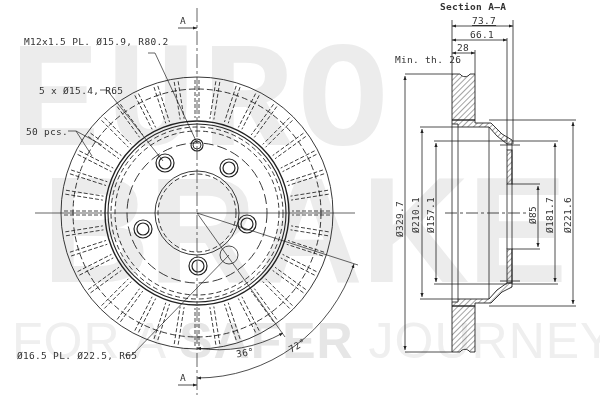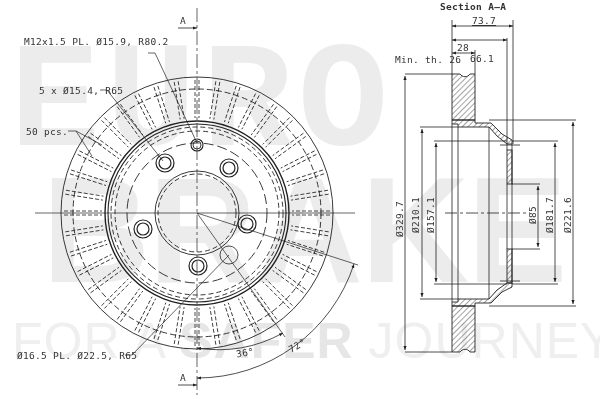--- a/index.html
+++ b/index.html
@@ -196,21 +196,21 @@
   <div class="lbl" style="left:180px;top:372px;">A</div>
   <div class="lbl" style="left:24px;top:36px;">M12x1.5 PL. Ø15.9, R80.2</div>
   <div class="lbl" style="left:39px;top:85px;">5 x Ø15.4, R65</div>
   <div class="lbl" style="left:26px;top:126px;">50 pcs.</div>
   <div class="lbl" style="left:17px;top:350px;">Ø16.5 PL. Ø22.5, R65</div>
   <div class="lbl" style="left:236px;top:347px;transform:rotate(-10deg);">36°</div>
   <div class="lbl" style="left:288px;top:340px;transform:rotate(-30deg);">72°</div>
 
   <div class="lbl" style="left:440px;top:1px;font-weight:bold;">Section A–A</div>
   <div class="lbl" style="left:472px;top:15px;text-decoration:underline;">73.7</div>
-  <div class="lbl" style="left:470px;top:29px;margin-top:24px;">66.1</div>
+  <div class="lbl" style="left:470px;top:29px;">66.1</div>
   <div class="lbl" style="left:457px;top:42px;">28</div>
   <div class="lbl" style="left:395px;top:54px;">Min. th. 26</div>
 
   <div class="vlbl" style="left:394px;top:237px;">Ø329.7</div>
   <div class="vlbl" style="left:410px;top:233px;">Ø210.1</div>
   <div class="vlbl" style="left:425px;top:233px;">Ø157.1</div>
   <div class="vlbl" style="left:527px;top:224px;">Ø85</div>
   <div class="vlbl" style="left:544px;top:233px;">Ø181.7</div>
   <div class="vlbl" style="left:562px;top:233px;">Ø221.6</div>
 </div>

